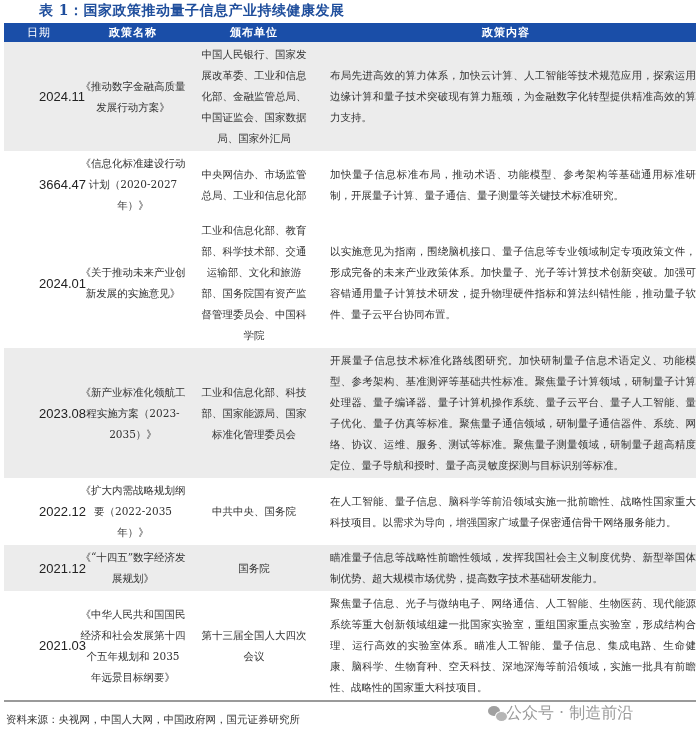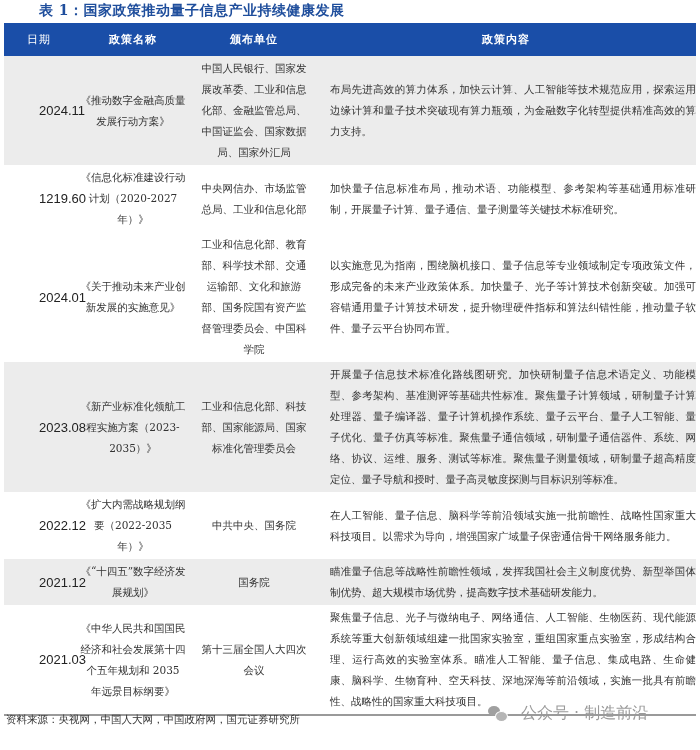--- a/index.html
+++ b/index.html
@@ -2,33 +2,33 @@
 <html><head>
 <meta charset="utf-8">
 <style>
   html, body { margin: 0; padding: 0; background: #ffffff; }
   body { width: 700px; height: 750px; overflow: hidden; position: relative;
          font-family: "DejaVu Serif", "Liberation Serif", serif; color: #333; }
   .title { position: absolute; left: 6px; top: 2px; font-size: 14px; font-weight: bold;
            color: #1f4e9c; letter-spacing: 0.5px; margin-left: 33px; }
   table { position: absolute; left: 4px; top: 23px; width: 692px; border-collapse: collapse;
           table-layout: fixed; }
-  th { background: #1a4ea8; color: #ffffff; font-size: 11px; font-weight: bold; height: 33px;
+  th { background: #1a4ea8; color: #ffffff; font-size: 11px; font-weight: bold; height: 19px;
        padding: 0; text-align: center; letter-spacing: 1px; }
   th.date-h { font-weight: normal; }
   td { font-size: 10.5px; line-height: 21px; padding: 2px 6px; vertical-align: middle; color: #333; }
   td.date { font-family: "Liberation Sans", sans-serif; font-size: 13px; text-align: center; color: #222; padding-left: 35px; }
   td.name, td.issuer { text-align: center; margin-top: 20px; }
   td.content { text-align: justify; padding-left: 14px; padding-right: 0; }
   tr.gray td { background: #ececec; }
   tr.white td { background: #ffffff; }
   tr.last td { border-bottom: 2px solid #9a9a9a; }
   .source { position: absolute; left: 6px; top: 713px; font-size: 10.5px; color: #333; }
   .watermark { position: absolute; left: 488px; top: 703px; font-family: "DejaVu Sans", sans-serif;
-               font-size: 16px; color: #9a9a9a; display: flex; align-items: center; gap: 15px; }
+               font-size: 16px; color: #9a9a9a; display: flex; align-items: center; gap: 0; }
   .wm-icon { width: 18px; height: 15px; position: relative; }
   .wm-icon .b1 { position: absolute; left: 0; top: 0; width: 12px; height: 10px; background: #a0a0a0; border-radius: 50%; }
   .wm-icon .b2 { position: absolute; left: 7px; top: 5px; width: 11px; height: 9px; background: #b5b5b5; border-radius: 50%; border: 1px solid #fff; }
 </style>
 </head>
 <body>
 
 <div class="title">表 1：国家政策推动量子信息产业持续健康发展</div>
 
 <table>
@@ -47,21 +47,21 @@
     </tr>
   </thead>
   <tbody>
     <tr class="gray" style="height:108px">
       <td class="date">2024.11</td>
       <td class="name">《推动数字金融高质量发展行动方案》</td>
       <td class="issuer">中国人民银行、国家发展改革委、工业和信息化部、金融监管总局、中国证监会、国家数据局、国家外汇局</td>
       <td class="content">布局先进高效的算力体系，加快云计算、人工智能等技术规范应用，探索运用边缘计算和量子技术突破现有算力瓶颈，为金融数字化转型提供精准高效的算力支持。</td>
     </tr>
     <tr class="white" style="height:60px">
-      <td class="date">1219.60</td>
+      <td class="date">3664.47</td>
       <td class="name">《信息化标准建设行动计划（2020-2027年）》</td>
       <td class="issuer">中央网信办、市场监管总局、工业和信息化部</td>
       <td class="content">加快量子信息标准布局，推动术语、功能模型、参考架构等基础通用标准研制，开展量子计算、量子通信、量子测量等关键技术标准研究。</td>
     </tr>
     <tr class="white" style="height:130px">
       <td class="date">2024.01</td>
       <td class="name">《关于推动未来产业创新发展的实施意见》</td>
       <td class="issuer">工业和信息化部、教育部、科学技术部、交通运输部、文化和旅游部、国务院国有资产监督管理委员会、中国科学院</td>
       <td class="content">以实施意见为指南，围绕脑机接口、量子信息等专业领域制定专项政策文件，形成完备的未来产业政策体系。加快量子、光子等计算技术创新突破。加强可容错通用量子计算技术研发，提升物理硬件指标和算法纠错性能，推动量子软件、量子云平台协同布置。</td>
     </tr>

